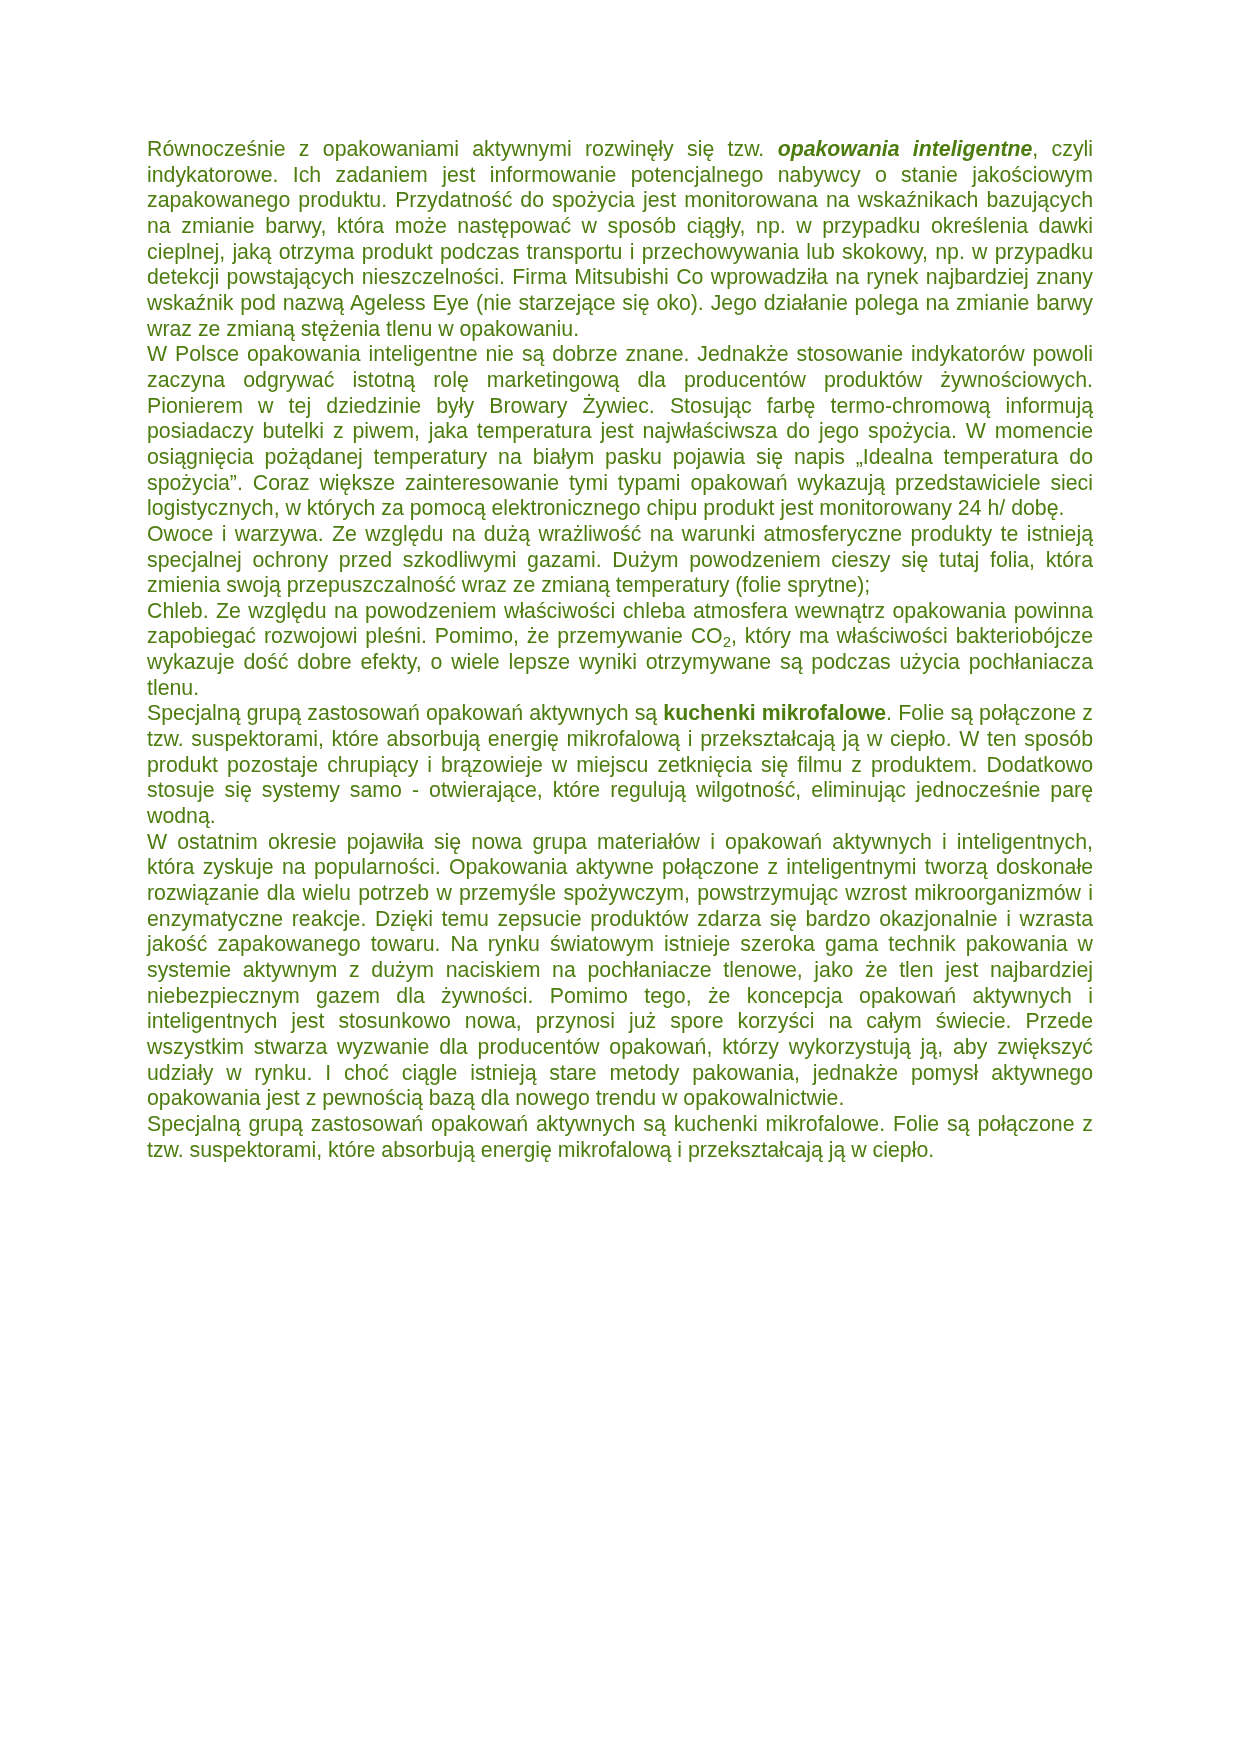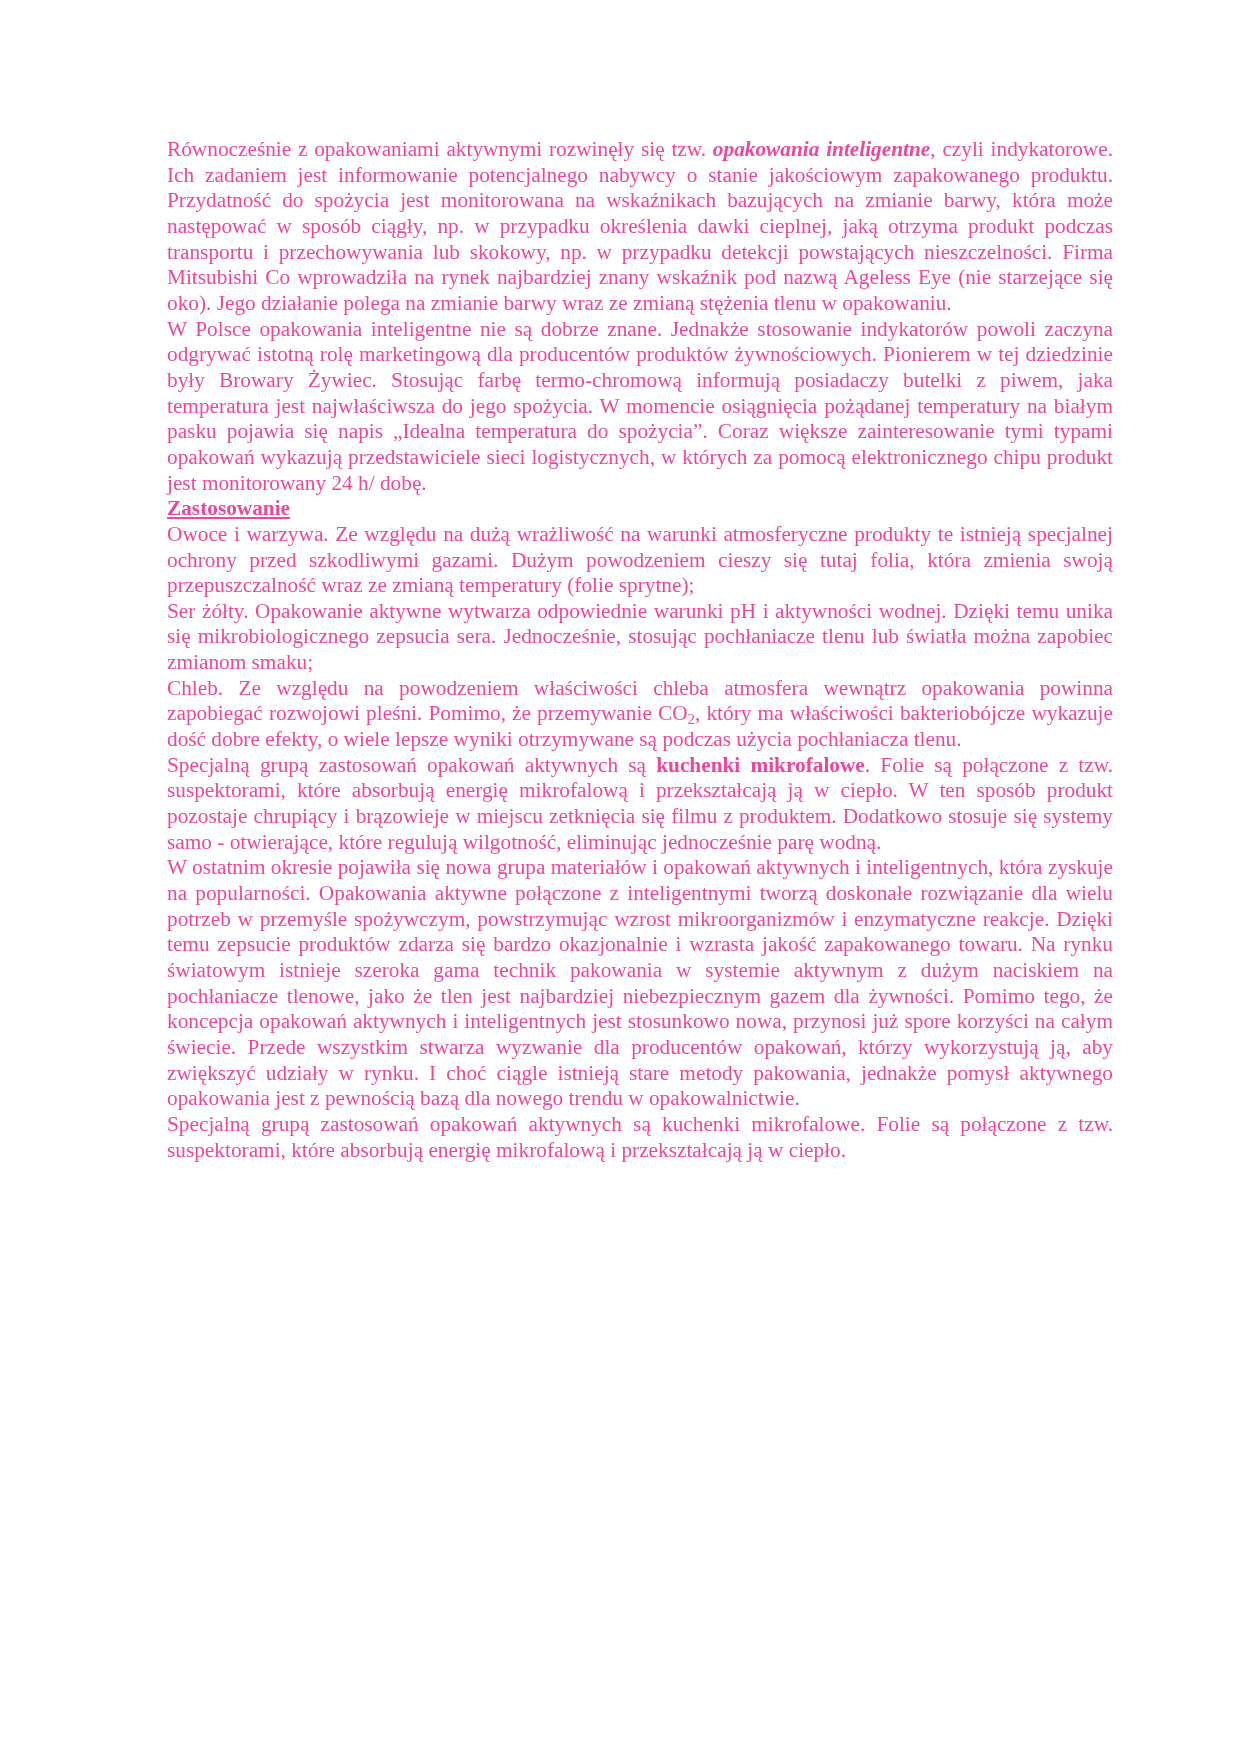--- a/index.html
+++ b/index.html
@@ -2,45 +2,42 @@
 <html><head>
 <meta charset="utf-8">
 <style>
   html, body { margin: 0; padding: 0; background: #ffffff; }
   body { width: 1240px; height: 1754px; position: relative; overflow: hidden; }
   .page {
     position: absolute;
     left: 147px;
     top: 137px;
     width: 946px;
-    font-family: Liberation Serif, serif;
+    font-family: Liberation Sans, sans-serif;
     font-size: 21.3px;
     line-height: 25.65px;
-    color: #ec4899;
-    margin-left: 20px;
+    color: #4d7c0f;
   }
   .p { margin: 0; text-align: justify; }
   .bi { font-weight: bold; font-style: italic; }
   .b { font-weight: bold; }
   .heading { font-weight: bold; text-decoration: underline; margin: 0; }
   sub { font-size: 0.7em; line-height: 0; vertical-align: -0.25em; }
 </style>
 </head>
 <body>
 
 <div class="page">
   <p class="p"><span>Równocześnie z opakowaniami aktywnymi rozwinęły się tzw. </span><span class="bi">opakowania inteligentne</span><span>, czyli indykatorowe. Ich zadaniem jest informowanie potencjalnego nabywcy o stanie jakościowym zapakowanego produktu. Przydatność do spożycia jest monitorowana na wskaźnikach bazujących na zmianie barwy, która może następować w sposób ciągły, np. w przypadku określenia dawki cieplnej, jaką otrzyma produkt podczas transportu i przechowywania lub skokowy, np. w przypadku detekcji powstających nieszczelności.</span> <span>Firma Mitsubishi Co wprowadziła na rynek najbardziej znany wskaźnik pod nazwą Ageless Eye (nie starzejące się oko). Jego działanie polega na zmianie barwy wraz ze zmianą stężenia tlenu w opakowaniu.</span></p>
 
   <p class="p">W Polsce opakowania inteligentne nie są dobrze znane. Jednakże stosowanie indykatorów powoli zaczyna odgrywać istotną rolę marketingową dla producentów produktów żywnościowych. Pionierem w tej dziedzinie były Browary Żywiec. Stosując farbę termo-chromową informują posiadaczy butelki z piwem, jaka temperatura jest najwłaściwsza do jego spożycia. W momencie osiągnięcia pożądanej temperatury na białym pasku pojawia się napis „Idealna temperatura do spożycia”. Coraz większe zainteresowanie tymi typami opakowań wykazują przedstawiciele sieci logistycznych, w których za pomocą elektronicznego chipu produkt jest monitorowany 24 h/ dobę.</p>
 
-  <p class="heading">Zastosowanie</p>
 
   <p class="p">Owoce i warzywa. Ze względu na dużą wrażliwość na warunki atmosferyczne produkty te istnieją specjalnej ochrony przed szkodliwymi gazami. Dużym powodzeniem cieszy się tutaj folia, która zmienia swoją przepuszczalność wraz ze zmianą temperatury (folie sprytne);</p>
 
-  <p class="p">Ser żółty. Opakowanie aktywne wytwarza odpowiednie warunki pH i aktywności wodnej. Dzięki temu unika się mikrobiologicznego zepsucia sera. Jednocześnie, stosując pochłaniacze tlenu lub światła można zapobiec zmianom smaku;</p>
 
   <p class="p"><span>Chleb. Ze względu na powodzeniem właściwości chleba atmosfera wewnątrz opakowania powinna zapobiegać rozwojowi pleśni. Pomimo, że przemywanie CO</span><sub>2</sub><span>, który ma właściwości bakteriobójcze wykazuje dość dobre efekty, o wiele lepsze wyniki otrzymywane są podczas użycia pochłaniacza tlenu.</span></p>
 
   <p class="p"><span>Specjalną grupą zastosowań opakowań aktywnych są </span><span class="b">kuchenki mikrofalowe</span><span>. Folie są połączone z tzw. suspektorami, które absorbują energię mikrofalową i przekształcają ją w ciepło. W ten sposób produkt pozostaje chrupiący i brązowieje w miejscu zetknięcia się filmu z produktem. Dodatkowo stosuje się systemy samo - otwierające, które regulują wilgotność, eliminując jednocześnie parę wodną.</span></p>
 
   <p class="p">W ostatnim okresie pojawiła się nowa grupa materiałów i opakowań aktywnych i inteligentnych, która zyskuje na popularności. Opakowania aktywne połączone z inteligentnymi tworzą doskonałe rozwiązanie dla wielu potrzeb w przemyśle spożywczym, powstrzymując wzrost mikroorganizmów i enzymatyczne reakcje. Dzięki temu zepsucie produktów zdarza się bardzo okazjonalnie i wzrasta jakość zapakowanego towaru. Na rynku światowym istnieje szeroka gama technik pakowania w systemie aktywnym z dużym naciskiem na pochłaniacze tlenowe, jako że tlen jest najbardziej niebezpiecznym gazem dla żywności. Pomimo tego, że koncepcja opakowań aktywnych i inteligentnych jest stosunkowo nowa, przynosi już spore korzyści na całym świecie. Przede wszystkim stwarza wyzwanie dla producentów opakowań, którzy wykorzystują ją, aby zwiększyć udziały w rynku. I choć ciągle istnieją stare metody pakowania, jednakże pomysł aktywnego opakowania jest z pewnością bazą dla nowego trendu w opakowalnictwie.</p>
 
   <p class="p">Specjalną grupą zastosowań opakowań aktywnych są kuchenki mikrofalowe. Folie są połączone z tzw. suspektorami, które absorbują energię mikrofalową i przekształcają ją w ciepło.</p>
 </div>
 

